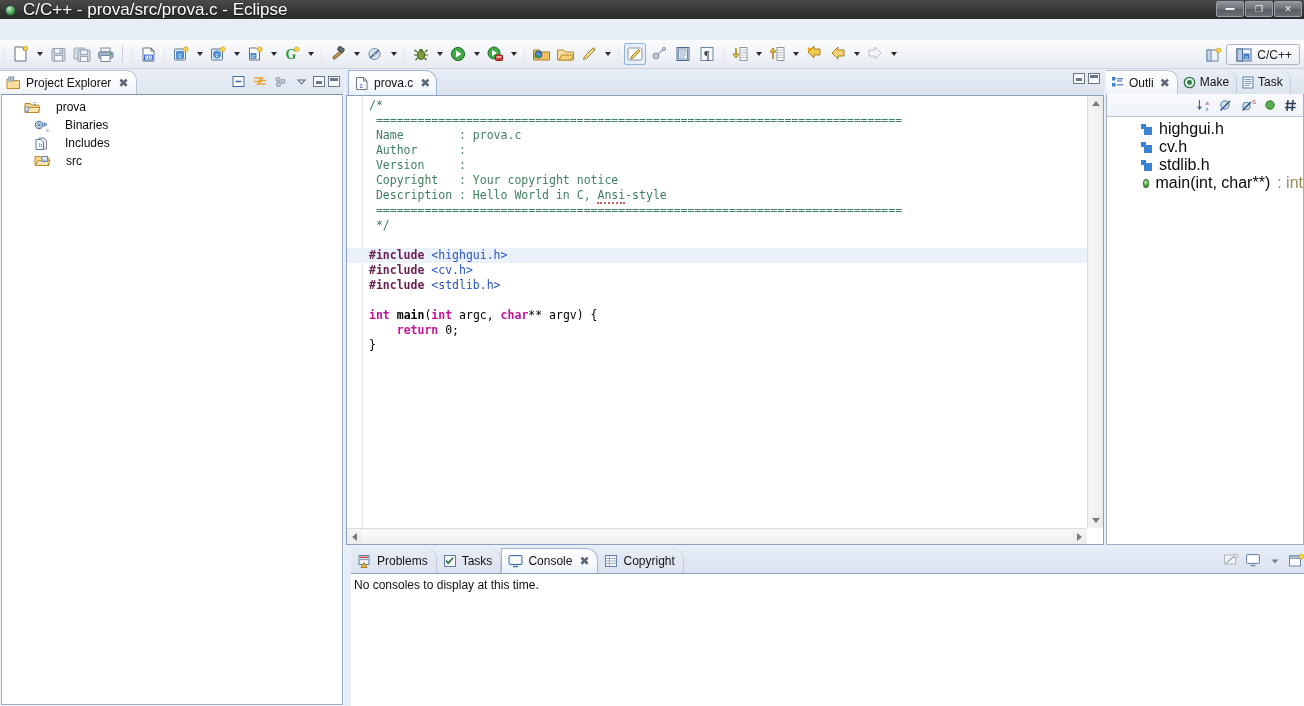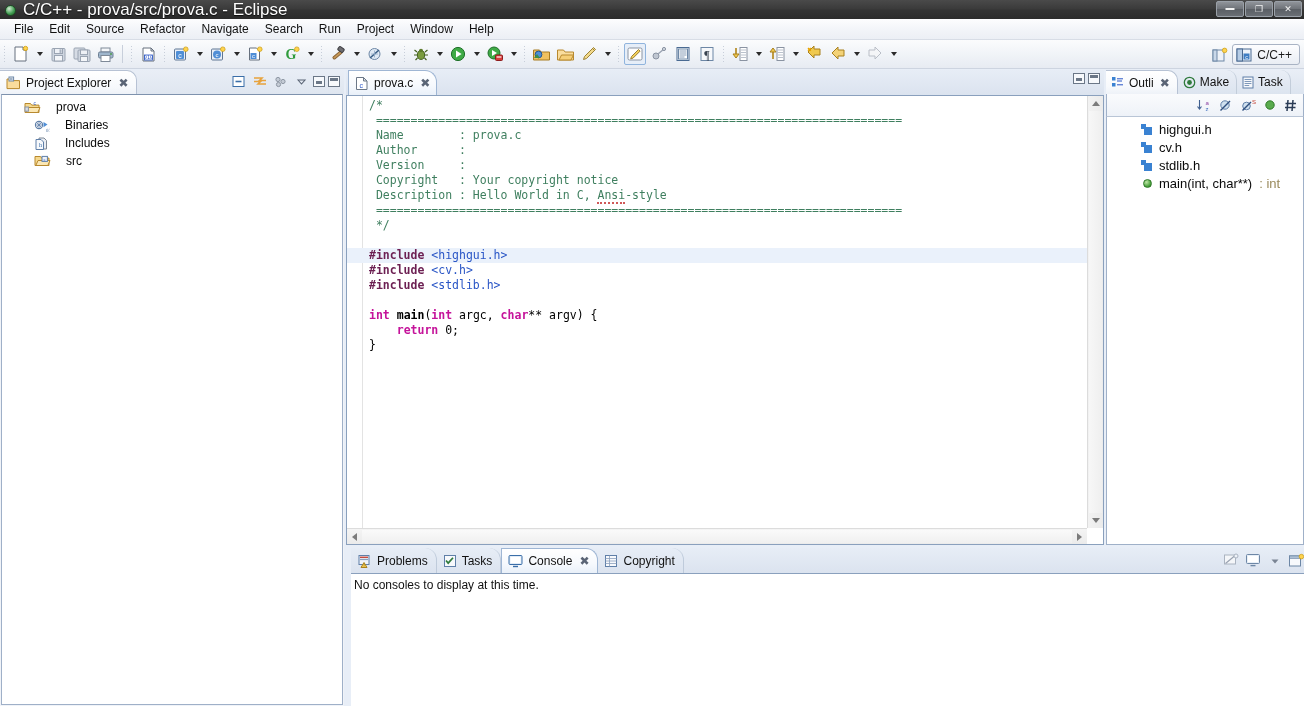--- a/index.html
+++ b/index.html
@@ -96,21 +96,21 @@
   .tsep { width: 1px; height: 18px; background: #c8cfdb; margin: 0 4px; }
 
   .perspbar {
     position: absolute; right: 0; top: 40px; height: 29px;
     display: flex; align-items: center; padding-right: 4px;
   }
   .persp-pill {
     display: flex; align-items: center; gap: 4px;
     border: 1px solid #a9b3c4; border-radius: 3px;
     background: linear-gradient(to bottom, #fdfdfe, #e9edf4);
-    padding: 1px 7px 1px 3px; height: 21px;
+    padding: 1px 7px 1px 9px; height: 21px;
     font-size: 12px; color: #1a1a1a;
   }
 
   
   .left-panel {
     position: absolute; left: 0; top: 70px; width: 344px; height: 636px;
     background: #f0f3f8;
   }
   .view-tabrow {
     position: relative; height: 24px;
@@ -225,21 +225,21 @@
     gap: 3px; padding-right: 2px;
     border-left: 1px solid #9fb0c8; border-right: 1px solid #9fb0c8;
   }
   .outline-list {
     position: absolute; left: 0; top: 46px; width: 198px; bottom: 0;
     background: #ffffff;
     border: 1px solid #9fb0c8; border-top: 1px solid #b9c5d6;
   }
   .ol-row {
     display: flex; align-items: center; gap: 7px;
-    height: 18px; padding-left: 34px; font-size: 13px; color: #0a0a0a;
+    height: 18px; padding-left: 34px; font-size: 16px; color: #0a0a0a;
     white-space: nowrap;
   }
   .ol-type { color: #9a8a5c; }
 
   
   .bottom-panel {
     position: absolute; left: 351px; top: 548px; width: 958px; height: 158px;
   }
   .b-tabrow { position: relative; height: 25px;
     background: linear-gradient(to bottom, #e7edf6, #dbe3ef); display: flex; align-items: flex-end; }
@@ -302,32 +302,20 @@
         </div>
       <div class="win-btn">
           <span class="glyph">❐</span>
         </div>
       <div class="win-btn">
           <span class="glyph">✕</span>
         </div>
     </div>
   </div>
 
-  <div class="menubar">
-    <div class="menu-item">File</div>
-    <div class="menu-item">Edit</div>
-    <div class="menu-item">Source</div>
-    <div class="menu-item">Refactor</div>
-    <div class="menu-item">Navigate</div>
-    <div class="menu-item">Search</div>
-    <div class="menu-item">Run</div>
-    <div class="menu-item">Project</div>
-    <div class="menu-item">Window</div>
-    <div class="menu-item">Help</div>
-  </div>
 
   <div class="toolbar">
     <div class="tgrip"></div>
 
     <div class="tbtn">
       <svg width="18" height="18" viewBox="0 0 18 18">
         <path d="M3 2 h8 l3 3 v11 h-11 z" fill="#fff" stroke="#66707e"></path>
         <path d="M11 2 v3 h3 z" fill="#dde3ec" stroke="#66707e"></path>
         <path d="M12 2 l1.6 1.6 1.6-1.6-1.6 1.6 1.6 1.6-1.6-1.6-1.6 1.6 1.6-1.6z" stroke="#e8a400" stroke-width="1.6" fill="none"></path>
         <circle cx="13.5" cy="3.4" r="2.1" fill="#ffd34d" stroke="#c99b12" stroke-width=".7"></circle>

